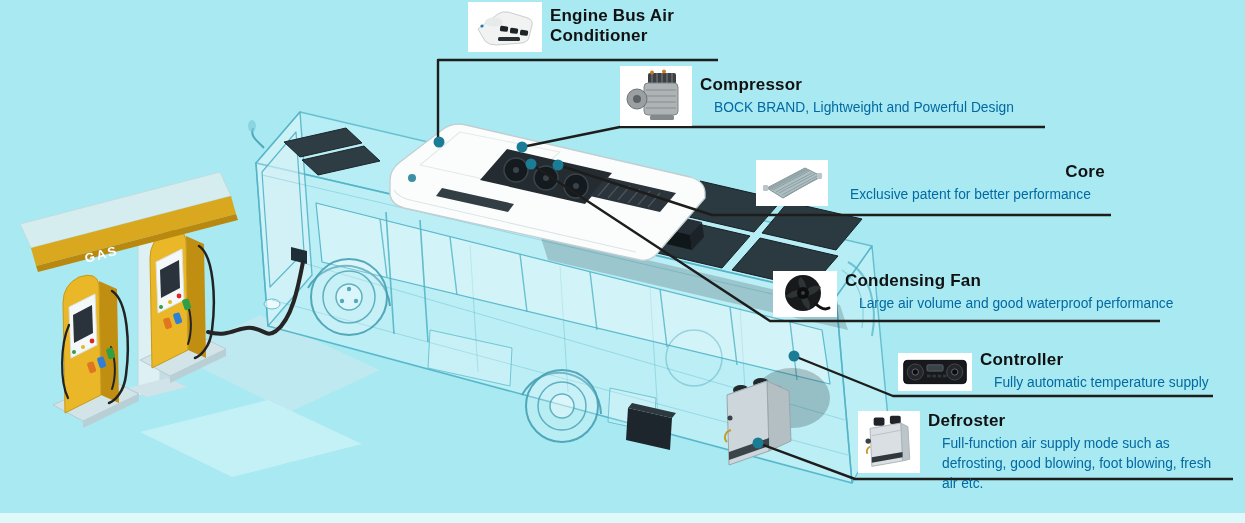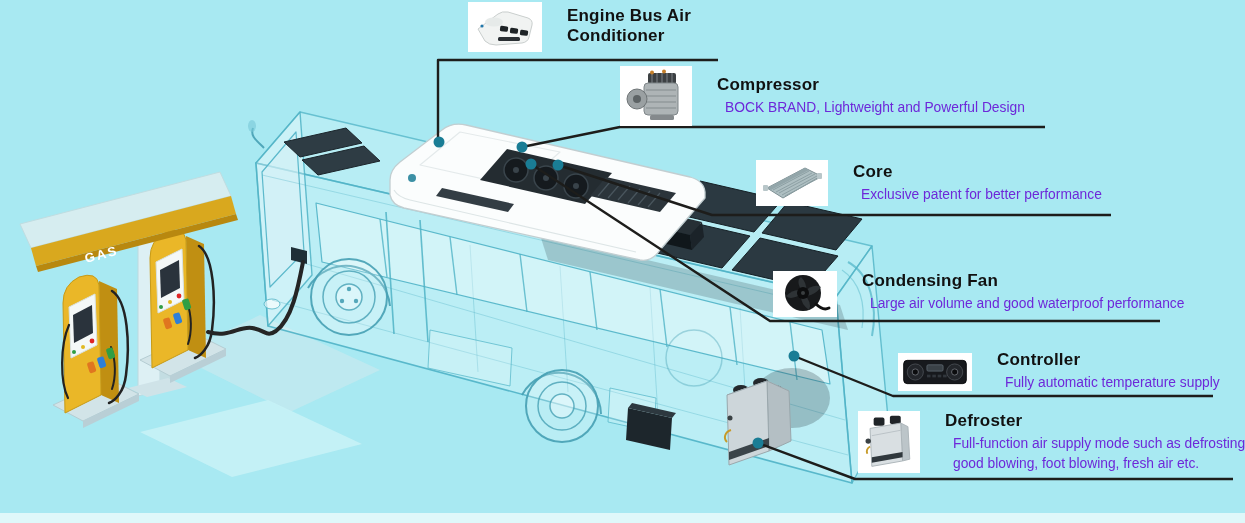--- a/index.html
+++ b/index.html
@@ -1,27 +1,27 @@
 <!DOCTYPE html>
 <html><head>
 <meta charset="utf-8">
 <style>
   html,body{margin:0;padding:0;background:#a8e9f2;}
   .stage{position:relative;width:1245px;height:523px;background:#a8e9f2;overflow:hidden;
          font-family:"Liberation Sans", sans-serif;}
   .art{position:absolute;left:0;top:0;}
-  .label{position:absolute;display:flex;align-items:flex-start;gap:25px;color:#121212;}
+  .label{position:absolute;display:flex;align-items:flex-start;gap:8px;color:#121212;}
   .icon-box{background:#ffffff;flex:0 0 auto;display:flex;align-items:center;justify-content:center;}
   .label h3{margin:0;font-size:17px;font-weight:700;line-height:1.18;letter-spacing:.2px;color:#111;}
-  .label p{margin:3px 8px 0;font-size:13.8px;line-height:1.45;color:#6d28d9;}
+  .label p{margin:3px 14px 0;font-size:13.8px;line-height:1.45;color:#0369a1;}
   #label-ac{left:468px;top:2px;}
   #label-ac h3{width:132px;padding-top:4px;}
   #label-compressor{left:620px;top:66px;}
   #label-compressor .txt{padding-top:9px;}
-  #label-core{left:756px;top:160px;}
+  #label-core{left:756px;top:160px;text-align:right;}
   #label-core .txt{padding-top:2px;}
   #label-fan{left:773px;top:271px;}
   #label-controller{left:898px;top:350px;align-items:center;}
   #label-defroster{left:858px;top:411px;}
   #label-defroster .txt{width:314px;}
 </style>
 </head>
 <body>
 
 <div class="stage">

